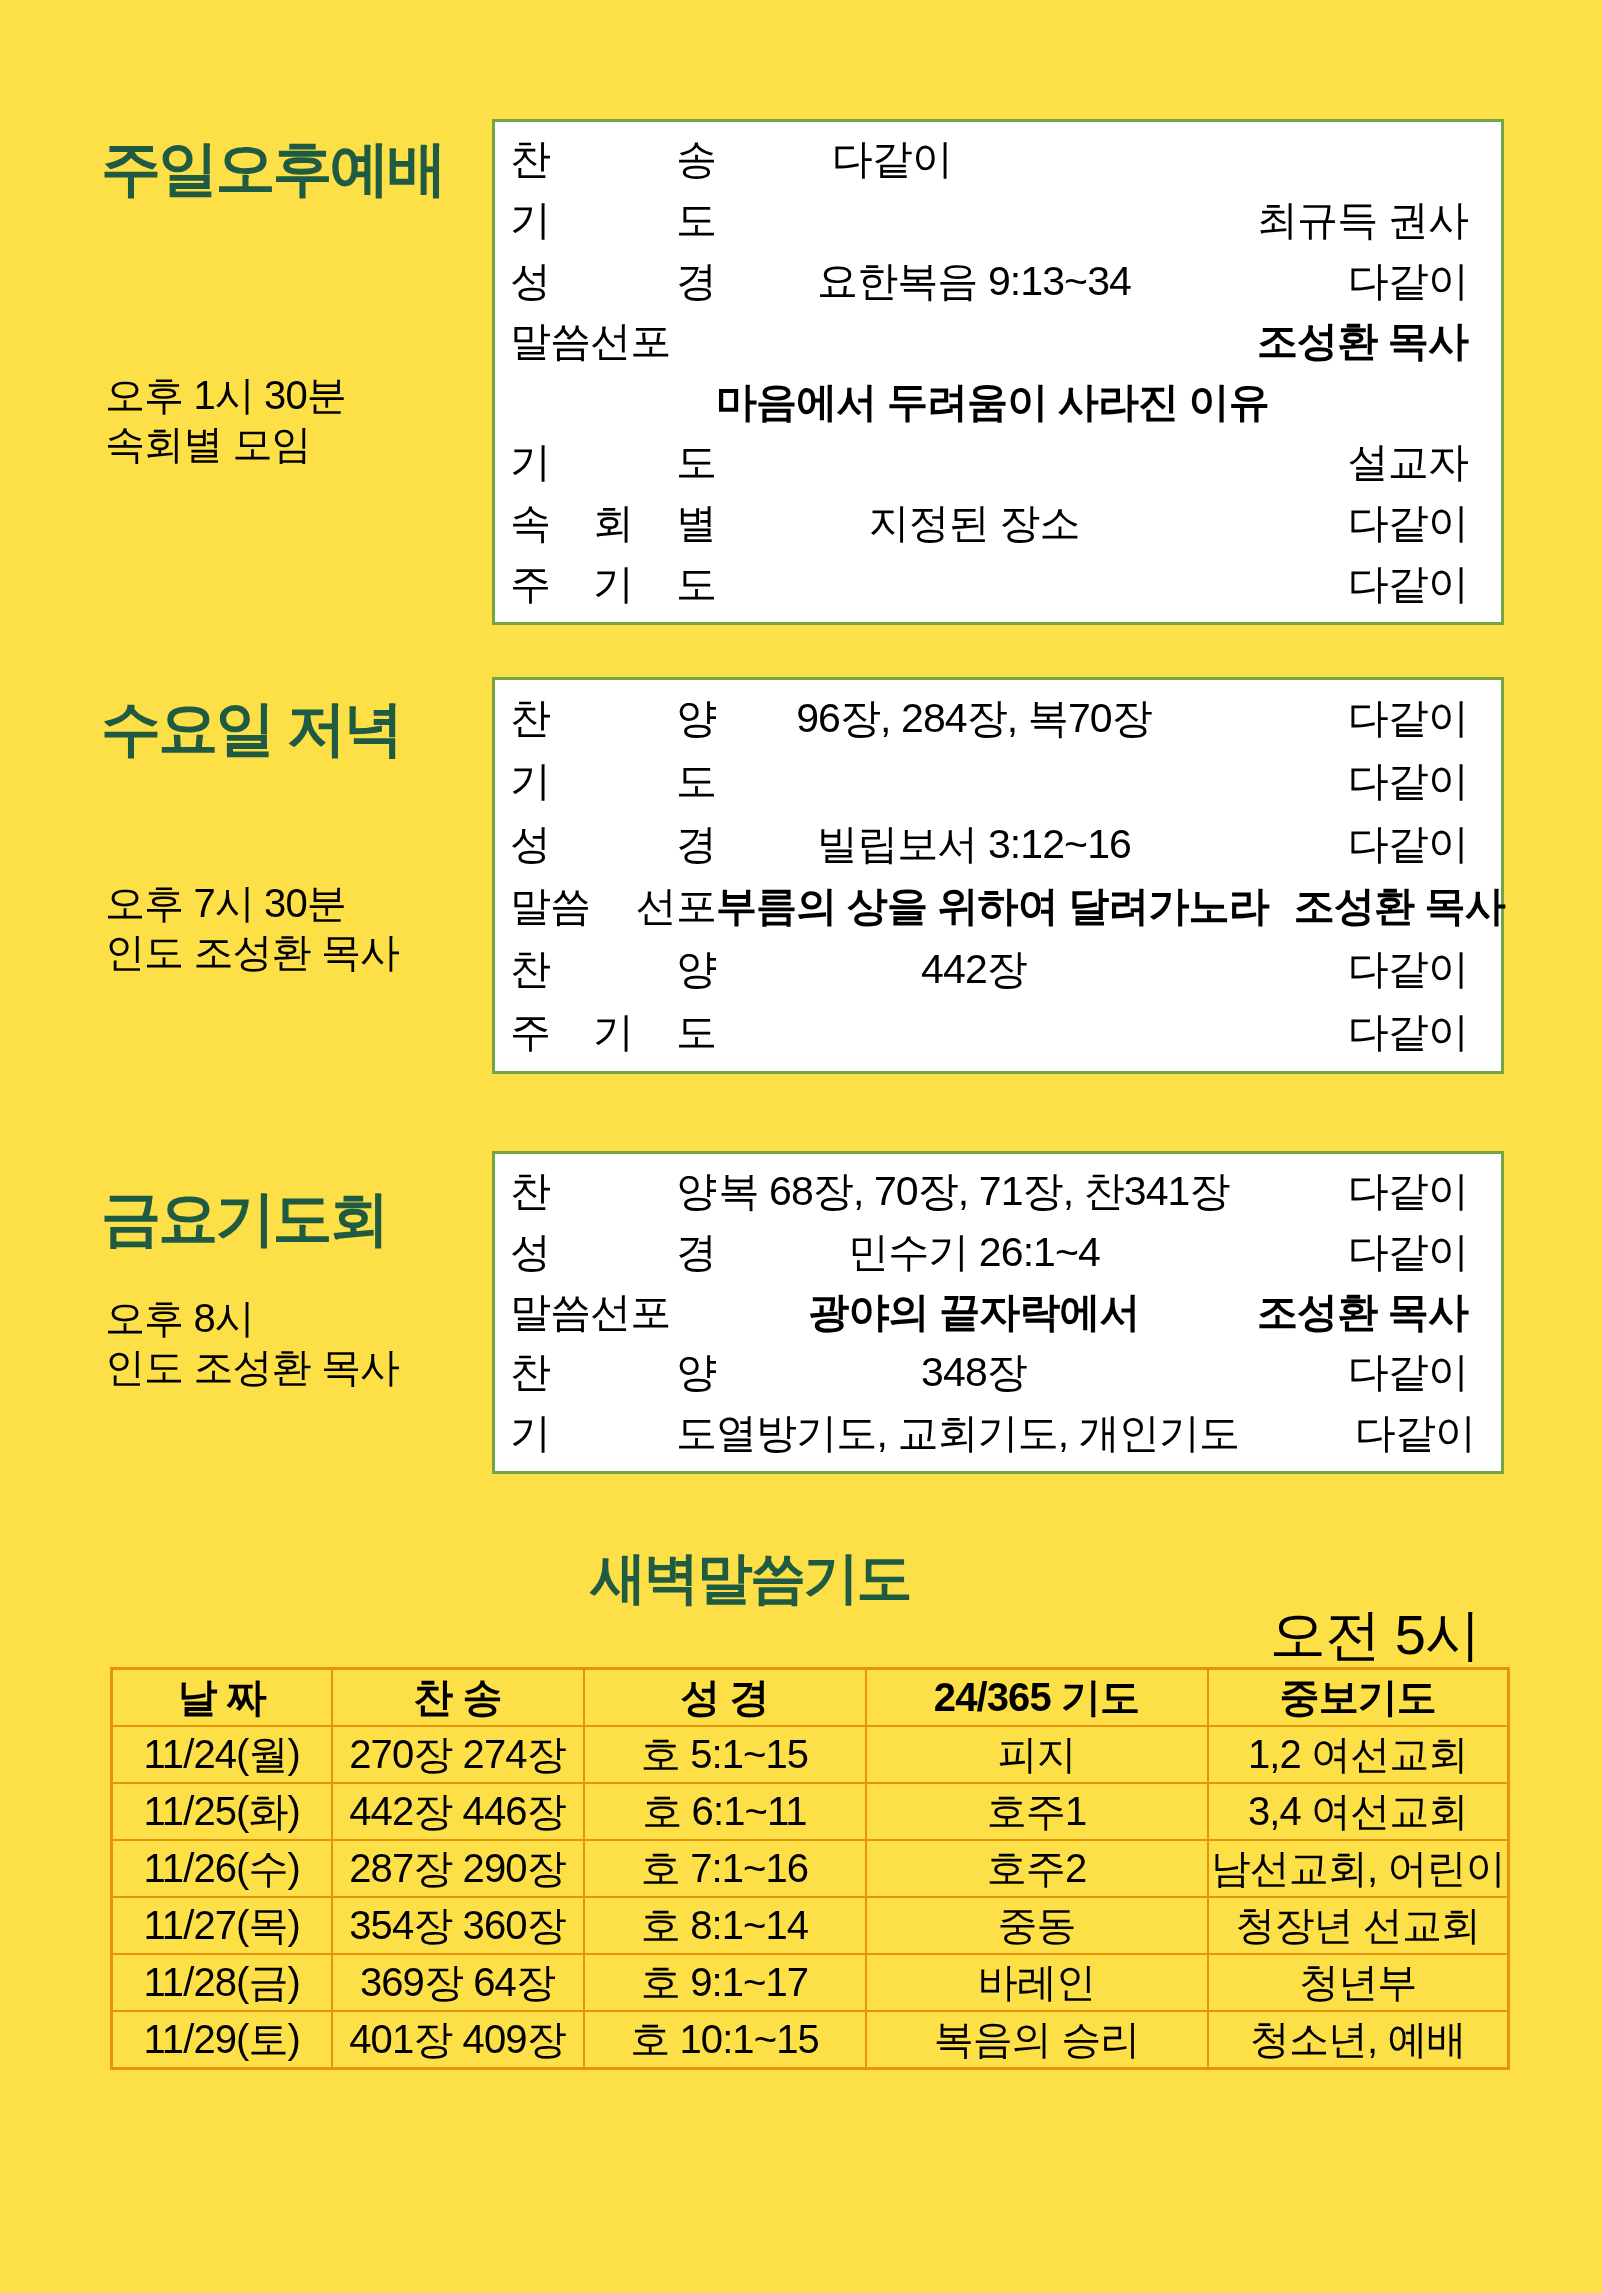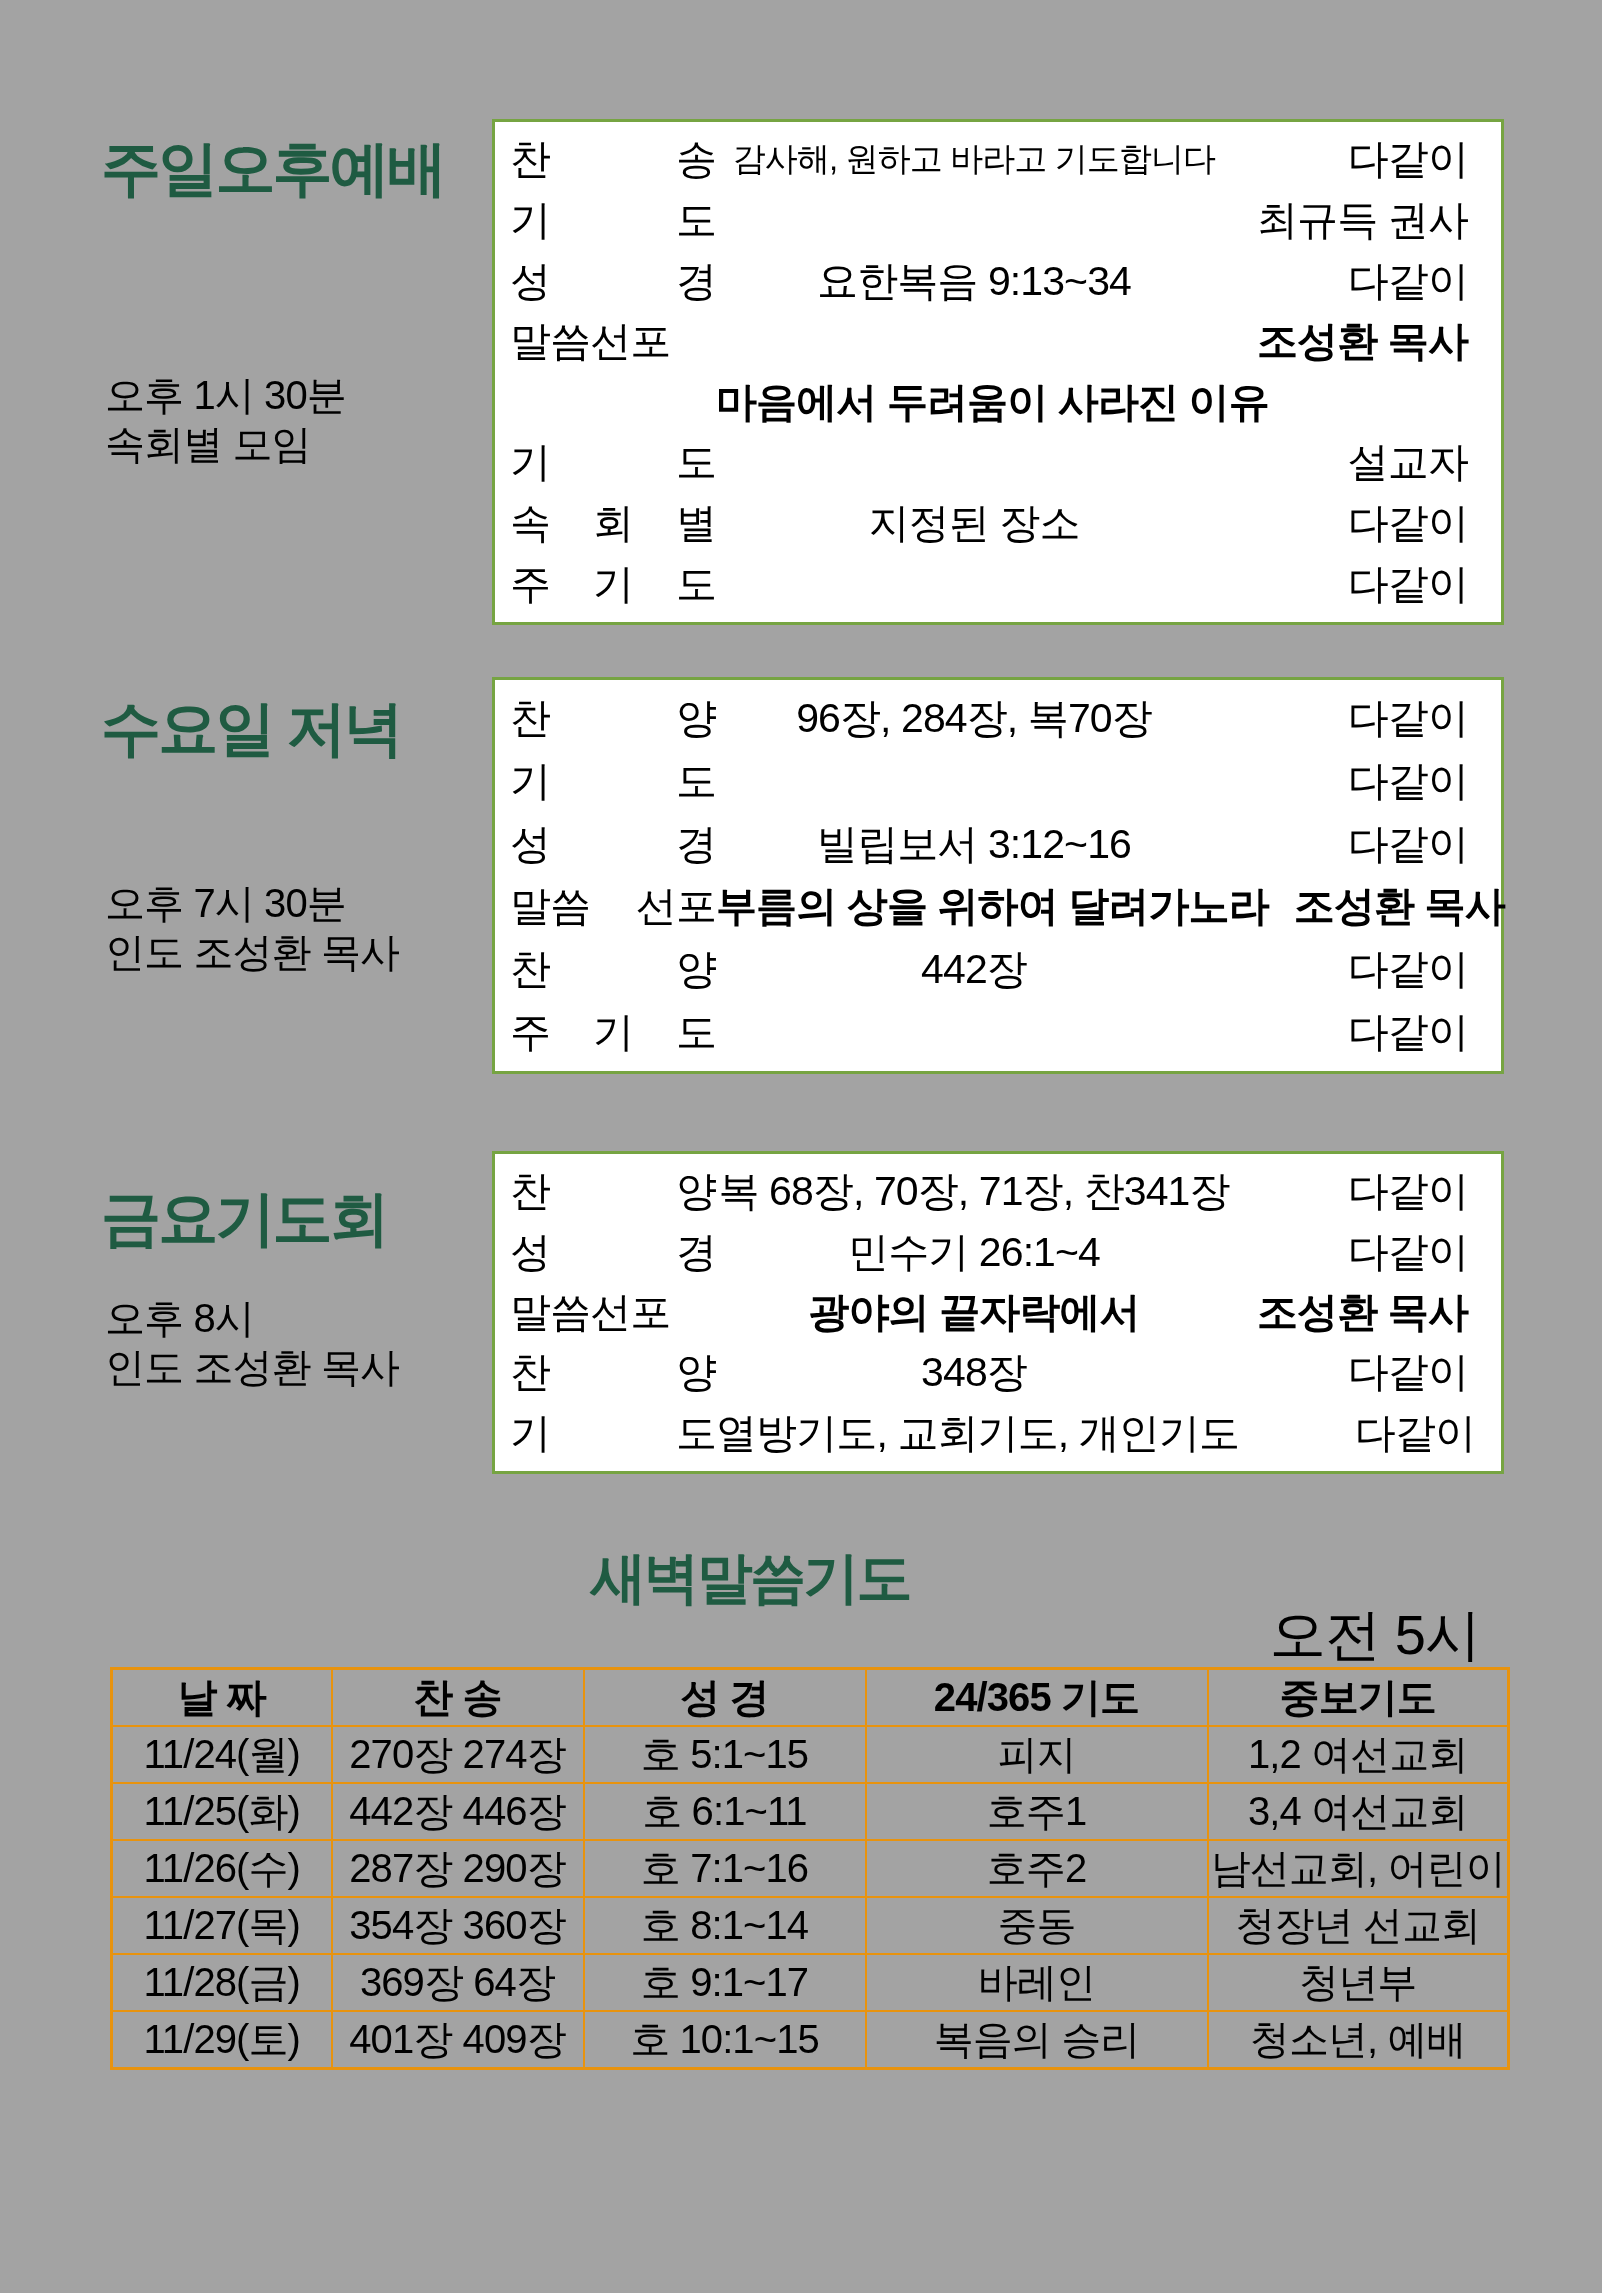--- a/index.html
+++ b/index.html
@@ -1,19 +1,19 @@
 <!DOCTYPE html>
 <html style="font-size:15px"><head>
 <meta charset="utf-8">
 <style>
   html,body{margin:0;padding:0;background:#ffffff;}
   .page{
     position:relative;
     width:1602px;height:2294px;
-    background:#a3a3a3;
+    background:#fde047;
     font-family:"Liberation Sans","DejaVu Sans",sans-serif;
     color:#000;
     overflow:hidden;
   }
   .section-title{
     position:absolute;left:101px;
     font-size:60px;font-weight:bold;
     color:#1F5B42;letter-spacing:-2.8px;
     white-space:nowrap;
   }
@@ -65,21 +65,20 @@
 <div class="page">
 
   <div class="section-title" style="top:129px;">주일오후예배</div>
   <div class="section-time" style="top:371px;">
     <div>오후 1시 30분</div>
     <div>속회별 모임</div>
   </div>
   <div class="service-box" style="top:119px;height:506px;">
       <div class="srow">
         <span class="lbl">찬 송</span>
-        <span class="ctr small">감사해, 원하고 바라고 기도합니다</span>
         <span class="rgt">다같이</span>
       </div>
       <div class="srow">
         <span class="lbl">기 도</span>
         <span class="ctr"></span>
         <span class="rgt">최규득 권사</span>
       </div>
       <div class="srow">
         <span class="lbl">성 경</span>
         <span class="ctr">요한복음 9:13~34</span>

